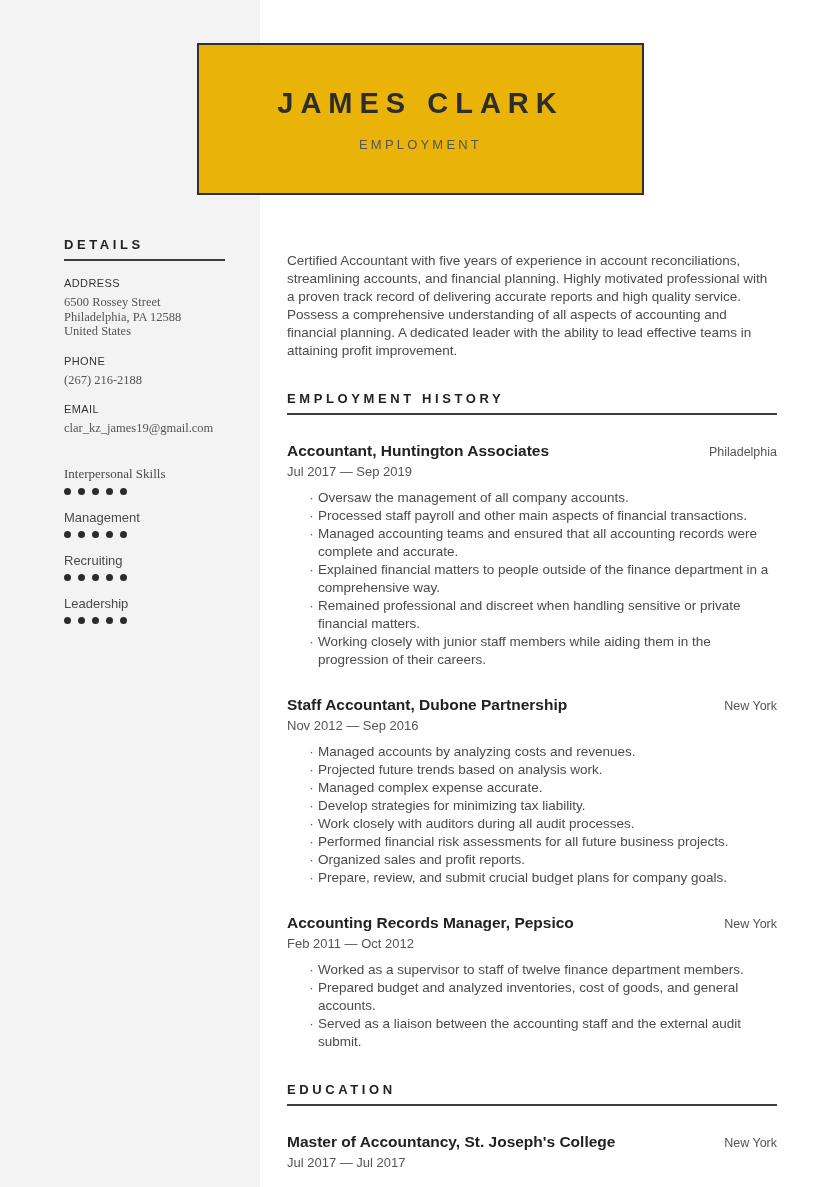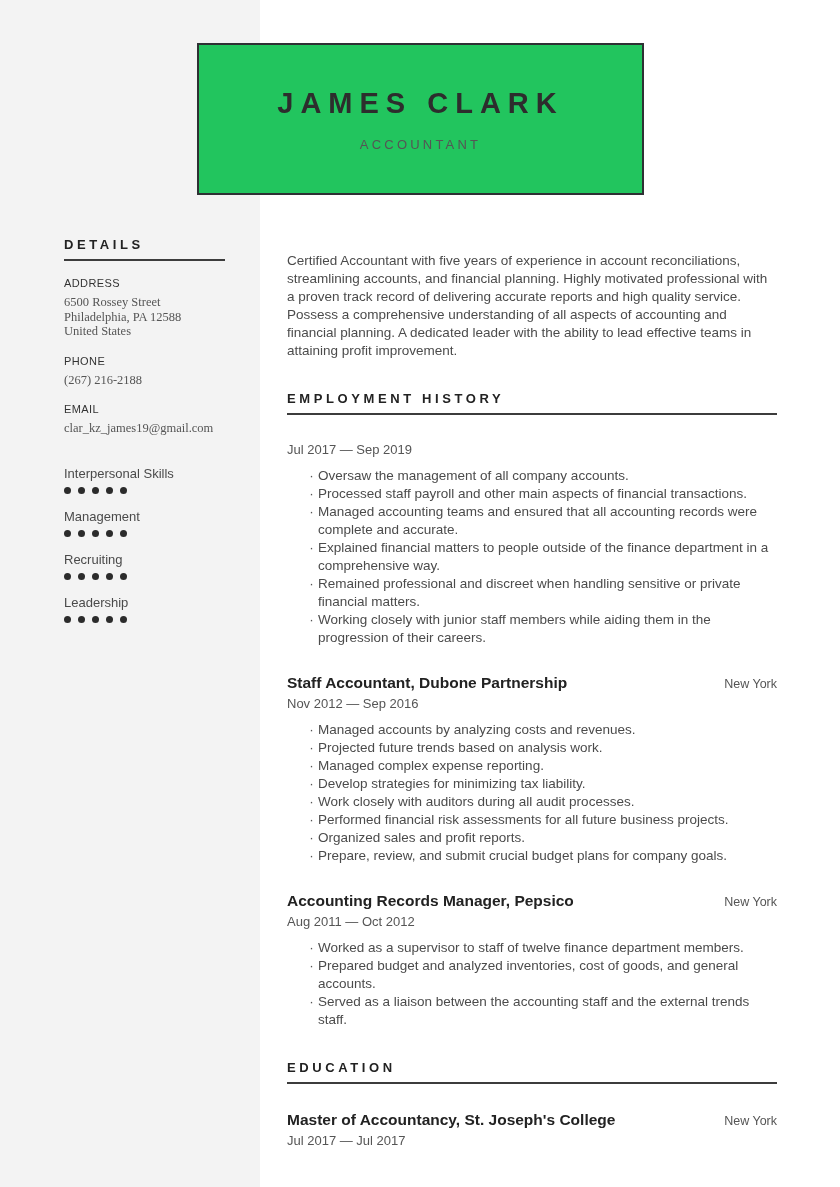--- a/index.html
+++ b/index.html
@@ -22,21 +22,21 @@
     color:var(--body-text);
     overflow:hidden;
   }
   .sidebar-bg{
     position:absolute; left:0; top:0; width:260px; height:1187px;
     background:var(--sidebar-bg);
   }
   
   .header-box{
     position:absolute; left:197px; top:43px; width:447px; height:152px;
-    background:#22c55e; border:2px solid var(--box-border);
+    background:#eab308; border:2px solid var(--box-border);
     display:flex; flex-direction:column; align-items:center; justify-content:center;
     gap:17px; z-index:2;
   }
   .name{
     font-size:29px; font-weight:bold; letter-spacing:7px;
     color:#2d2d2d; white-space:nowrap;
   }
   .subtitle{
     font-size:13px; letter-spacing:3.2px; color:var(--muted-text); white-space:nowrap;
   }
@@ -53,21 +53,21 @@
   }
   .sidebar .label{
     font-size:11px; font-weight:normal; letter-spacing:0.4px;
     color:var(--label-text); margin-top:16px; margin-bottom:6px;
   }
   .sidebar .value{
     font-size:12.5px; line-height:14.5px; color:var(--muted-text);font-family:Liberation Serif, serif;
   }
   .skills-section{ margin-top:30px; }
   .skill-item{ margin-top:15px; }
-  .skill-item:first-child{ margin-top:19px; }
+  .skill-item:first-child{ margin-top:19px;font-family:Liberation Serif, serif; }
   .skill-name{ font-size:13px; color:#4a4a4a; }
   .skill-dots{ margin-top:6px; display:flex; gap:7px; }
   .dot{
     width:7px; height:7px; border-radius:50%;
     background:var(--dot-color); display:inline-block;
   }
   
   .main{
     position:absolute; left:287px; top:237px; width:490px; z-index:1;
   }
@@ -91,21 +91,21 @@
   .li-marker{ flex:none; width:13px; margin-left:18px; text-align:center; color:var(--muted-text); }
   .li-text{ flex:1; }
 </style>
 </head>
 <body>
 
 <div class="sidebar-bg"></div>
 
 <div class="header-box">
   <div class="name">JAMES CLARK</div>
-  <div class="subtitle">ACCOUNTANT</div>
+  <div class="subtitle">EMPLOYMENT</div>
 </div>
 
 <div class="sidebar">
   <div class="details-section">
     <div class="section-heading">DETAILS</div>
     <div class="label">ADDRESS</div>
     <div class="value">
         <div>6500 Rossey Street</div>
         <div>Philadelphia, PA 12588</div>
         <div>United States</div>
@@ -167,20 +167,24 @@
 
 <div class="main">
   <div class="profile-section">
     <p class="profile-text">Certified Accountant with five years of experience in account reconciliations, streamlining accounts, and financial planning. Highly motivated professional with a proven track record of delivering accurate reports and high quality service. Possess a comprehensive understanding of all aspects of accounting and financial planning. A dedicated leader with the ability to lead effective teams in attaining profit improvement.</p>
   </div>
 
   <div class="section">
     <div class="section-heading">EMPLOYMENT HISTORY</div>
     <div>
   <div class="entry">
+    <div class="entry-header">
+      <span class="entry-title">Accountant, Huntington Associates</span>
+      <span class="entry-location">Philadelphia</span>
+    </div>
     <div class="entry-dates">Jul 2017 — Sep 2019</div>
     <ul class="entry-bullets">
             <li>
               <span class="li-marker">·</span>
               <span class="li-text">Oversaw the management of all company accounts.</span>
             </li>
             <li>
               <span class="li-marker">·</span>
               <span class="li-text">Processed staff payroll and other main aspects of financial transactions.</span>
             </li>
@@ -213,21 +217,21 @@
             <li>
               <span class="li-marker">·</span>
               <span class="li-text">Managed accounts by analyzing costs and revenues.</span>
             </li>
             <li>
               <span class="li-marker">·</span>
               <span class="li-text">Projected future trends based on analysis work.</span>
             </li>
             <li>
               <span class="li-marker">·</span>
-              <span class="li-text">Managed complex expense reporting.</span>
+              <span class="li-text">Managed complex expense accurate.</span>
             </li>
             <li>
               <span class="li-marker">·</span>
               <span class="li-text">Develop strategies for minimizing tax liability.</span>
             </li>
             <li>
               <span class="li-marker">·</span>
               <span class="li-text">Work closely with auditors during all audit processes.</span>
             </li>
             <li>
@@ -243,33 +247,33 @@
               <span class="li-text">Prepare, review, and submit crucial budget plans for company goals.</span>
             </li>
           </ul>
   </div>
 
   <div class="entry">
     <div class="entry-header">
       <span class="entry-title">Accounting Records Manager, Pepsico</span>
       <span class="entry-location">New York</span>
     </div>
-    <div class="entry-dates">Aug 2011 — Oct 2012</div>
+    <div class="entry-dates">Feb 2011 — Oct 2012</div>
     <ul class="entry-bullets">
             <li>
               <span class="li-marker">·</span>
               <span class="li-text">Worked as a supervisor to staff of twelve finance department members.</span>
             </li>
             <li>
               <span class="li-marker">·</span>
               <span class="li-text">Prepared budget and analyzed inventories, cost of goods, and general accounts.</span>
             </li>
             <li>
               <span class="li-marker">·</span>
-              <span class="li-text">Served as a liaison between the accounting staff and the external trends staff.</span>
+              <span class="li-text">Served as a liaison between the accounting staff and the external audit submit.</span>
             </li>
           </ul>
   </div>
 </div>
   </div>
 
   <div class="section">
     <div class="section-heading">EDUCATION</div>
     <div>
   <div class="entry">

